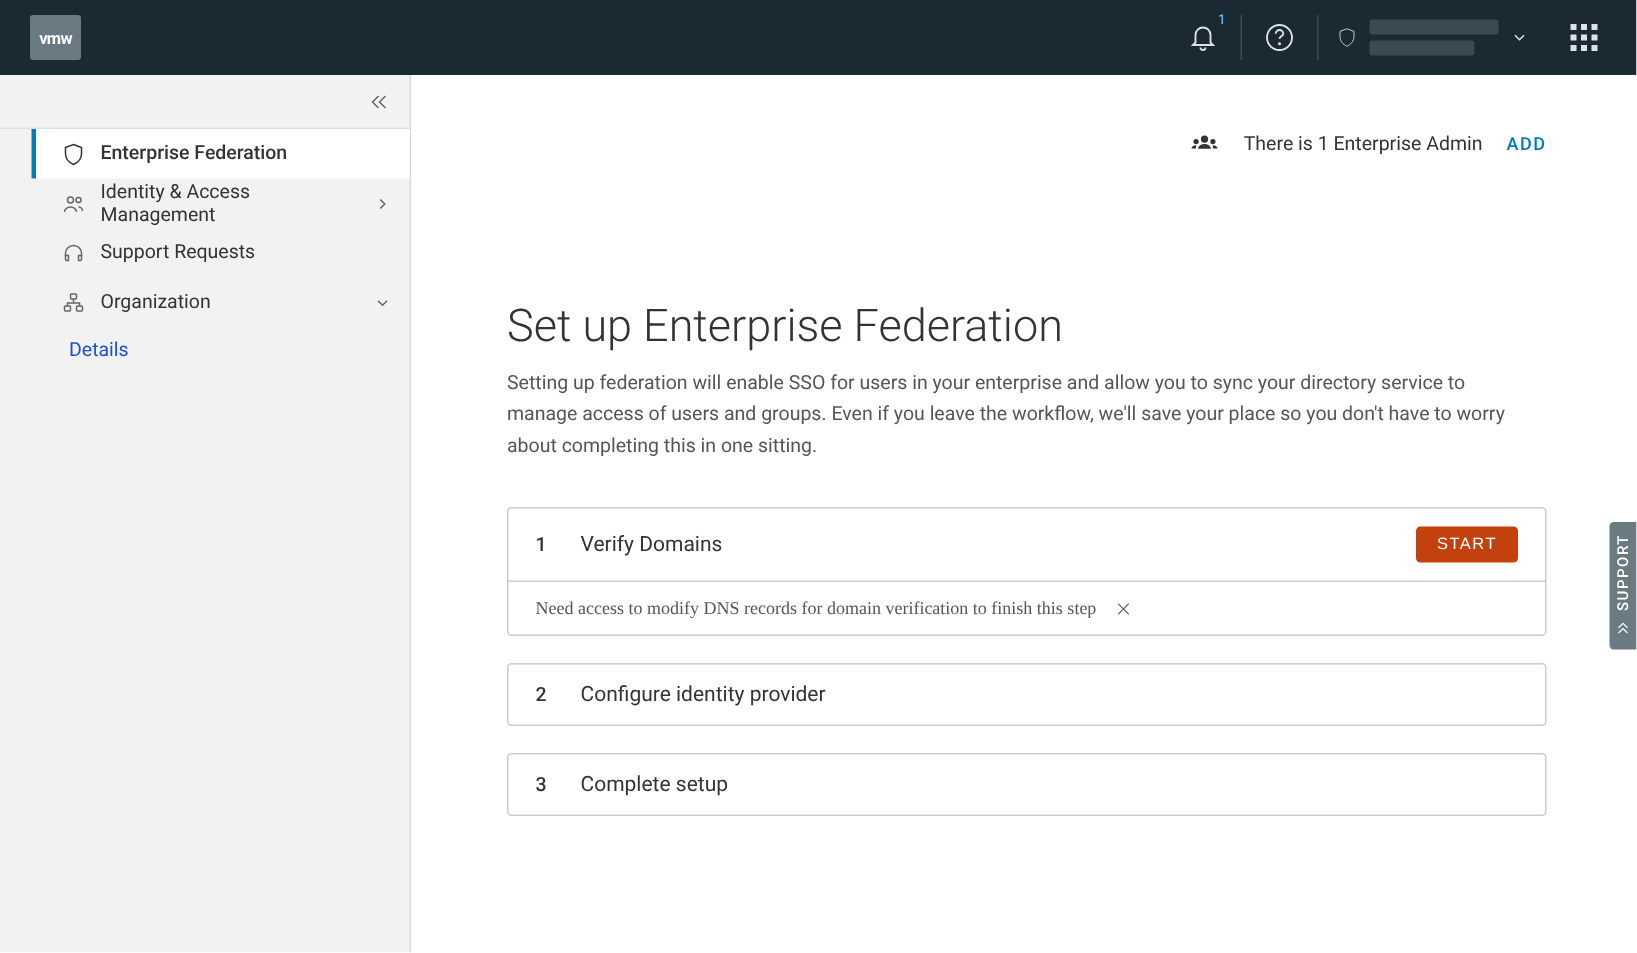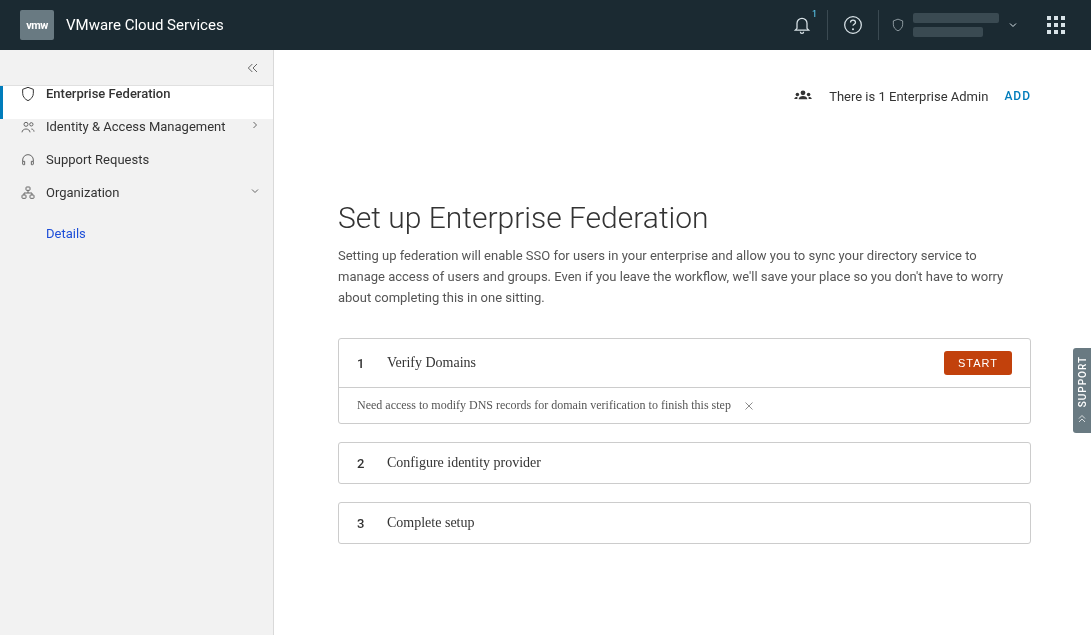--- a/index.html
+++ b/index.html
@@ -21,57 +21,56 @@
     .user-line.s { width: 70px; }
     .user-shield { width: 14px; height: 14px; stroke: #d9e3e8; fill: none; }
     .chevron-down { width: 12px; height: 12px; stroke: #d9e3e8; fill: none; stroke-width: 2; }
     .apps-grid { display: grid; grid-template-columns: repeat(3, 4px); grid-template-rows: repeat(3, 4px); gap: 3px; }
     .apps-grid span { background: #d9e3e8; width: 4px; height: 4px; }
 
     
     .sidebar { position: absolute; top: 50px; left: 0; width: 274px; height: 585px; background: #f2f2f2; border-right: 1px solid #d9d9d9; }
     .sidebar-collapse-row { height: 36px; display: flex; align-items: center; justify-content: flex-end; padding-right: 12px; border-bottom: 1px solid #e0e0e0; }
     .collapse-icon { width: 16px; height: 16px; stroke: #666; fill: none; stroke-width: 1.5; cursor: pointer; }
-    .nav-item { display: flex; align-items: flex-start; height: 33px; padding: 0 12px 0 20px; font-size: 13px; color: #333; cursor: pointer; gap: 10px; }
+    .nav-item { display: flex; align-items: center; height: 33px; padding: 0 12px 0 20px; font-size: 13px; color: #333; cursor: pointer; gap: 10px; margin-left: 21px; }
     .nav-item.active { background: #fff; border-left: 3px solid #007cbb; padding-left: 17px; font-weight: 500; }
     .nav-icon { width: 16px; height: 16px; stroke: #666; fill: none; stroke-width: 1.5; flex-shrink: 0; }
     .nav-item.active .nav-icon { stroke: #333; }
     .nav-label { flex: 1; }
     .nav-chevron { width: 12px; height: 12px; stroke: #666; fill: none; stroke-width: 2; }
     .nav-sub { padding-left: 46px; height: 30px; display: flex; align-items: center; font-size: 13px; color: #1d4ed8; cursor: pointer; }
 
     
     .main { position: absolute; top: 50px; left: 274px; right: 0; bottom: 0; padding: 0 60px 0 64px; overflow-y: auto; }
     .top-bar { display: flex; justify-content: flex-end; align-items: center; gap: 16px; padding-top: 38px; font-size: 13px; color: #333; }
     .top-bar-icon { width: 20px; height: 16px; fill: #333; }
     .add-link { color: #007cbb; font-size: 12px; letter-spacing: 1px; font-weight: 500; cursor: pointer; }
     .page-title { font-size: 30px; font-weight: 300; color: #333; margin-top: 96px; margin-bottom: 11px; }
     .page-desc { font-size: 13px; line-height: 1.6; color: #555; margin-bottom: 30px; max-width: 680px; }
     .step { border: 1px solid #ccc; border-radius: 3px; margin-bottom: 18px; }
     .step-head { display: flex; align-items: center; padding: 12px 18px; gap: 22px; }
     .step-num { font-size: 13px; font-weight: 500; color: #333; width: 8px; }
-    .step-title { flex: 1; font-size: 14px; color: #333; font-family: Liberation Serif, serif; }
+    .step-title { flex: 1; font-size: 14px; color: #333; }
     .start-btn { background: #c2410c; color: #fff; border: none; padding: 6px 14px; font-size: 11px; letter-spacing: 1px; border-radius: 3px; cursor: pointer; }
     .step-notice { border-top: 1px solid #ccc; padding: 10px 18px; display: flex; align-items: center; gap: 12px; font-size: 12px; color: #555; }
     .step-notice-text { flex-shrink: 0; font-family: Liberation Serif, serif; }
     .invite-link { color: #007cbb; font-size: 11px; letter-spacing: 0.6px; font-weight: 500; cursor: pointer; flex: 1; }
     .close-x { width: 12px; height: 12px; stroke: #666; fill: none; stroke-width: 1.5; cursor: pointer; }
 
     
     .support-tab { position: absolute; right: 0; top: 348px; width: 18px; background: #697a82; color: #fff; display: flex; flex-direction: column; align-items: center; justify-content: center; padding: 8px 0; border-radius: 3px 0 0 3px; cursor: pointer; }
     .support-text { writing-mode: vertical-rl; transform: rotate(180deg); font-size: 10px; letter-spacing: 1px; font-weight: 500; }
     .support-chevron { width: 12px; height: 12px; stroke: #fff; fill: none; stroke-width: 1.5; margin-top: 6px; transform: rotate(90deg); }
   </style>
 </head>
 <body>
 
 <div class="header">
   <div class="header-left">
     <div class="vmw-logo">vmw</div>
-    <div class="header-title">VMware Cloud Services</div>
   </div>
   <div class="header-right">
     <div class="header-icon-wrap">
       <svg class="header-icon" viewBox="0 0 24 24">
           <path d="M18 16v-6a6 6 0 10-12 0v6l-2 2h16l-2-2zM10 20a2 2 0 004 0"></path>
         </svg>
       <span class="notif-badge">1</span>
     </div>
     <div class="header-divider"></div>
     <div class="header-icon-wrap">

